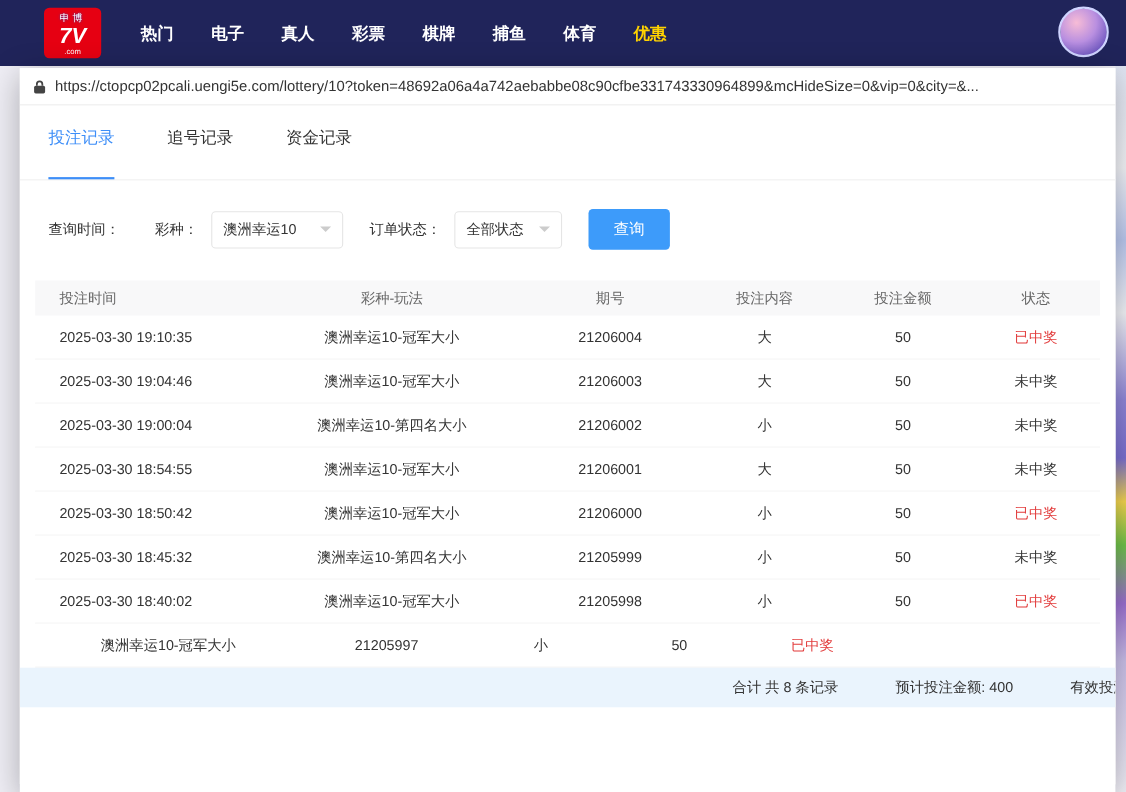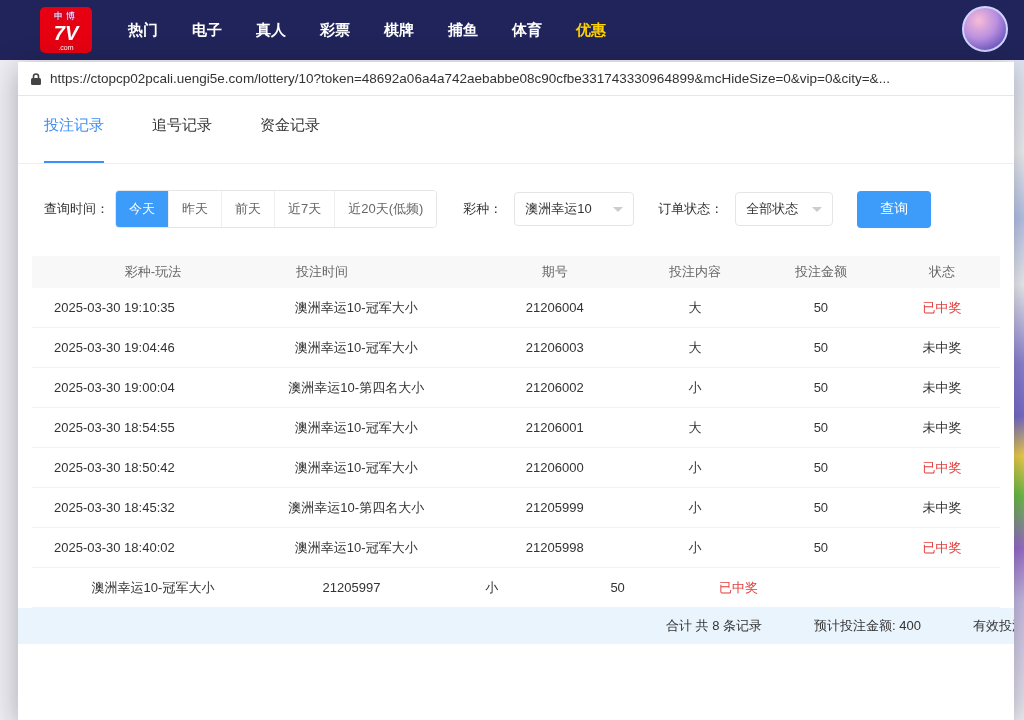--- a/index.html
+++ b/index.html
@@ -154,47 +154,40 @@
   <div class="content">
 
     <div class="tabs">
       <span class="tab active">投注记录</span>
       <span class="tab">追号记录</span>
       <span class="tab">资金记录</span>
     </div>
 
     <div class="filters">
       <span class="flt-label">查询时间：</span>
-      <div class="btn-group">
-        <span class="opt active">今天</span>
-        <span class="opt">昨天</span>
-        <span class="opt">前天</span>
-        <span class="opt">近7天</span>
-        <span class="opt">近20天(低频)</span>
-      </div>
 
       <span class="flt-label" style="margin-left:26px">彩种：</span>
       <div class="select sel-lottery">
         <span>澳洲幸运10</span>
         <span class="chev"></span>
       </div>
 
       <span class="flt-label">订单状态：</span>
       <div class="select sel-status">
         <span>全部状态</span>
         <span class="chev"></span>
       </div>
 
       <button class="search-btn">查询</button>
     </div>
 
     <div class="table">
       <div class="thead">
+        <span class="col c-time">投注时间</span>
         <span class="col c-play">彩种-玩法</span>
-        <span class="col c-time">投注时间</span>
         <span class="col c-issue">期号</span>
         <span class="col c-content">投注内容</span>
         <span class="col c-amount">投注金额</span>
         <span class="col c-status">状态</span>
       </div>
 
       <div class="row">
         <span class="col c-time">2025-03-30 19:10:35</span>
         <span class="col c-play">澳洲幸运10-冠军大小</span>
         <span class="col c-issue">21206004</span>

